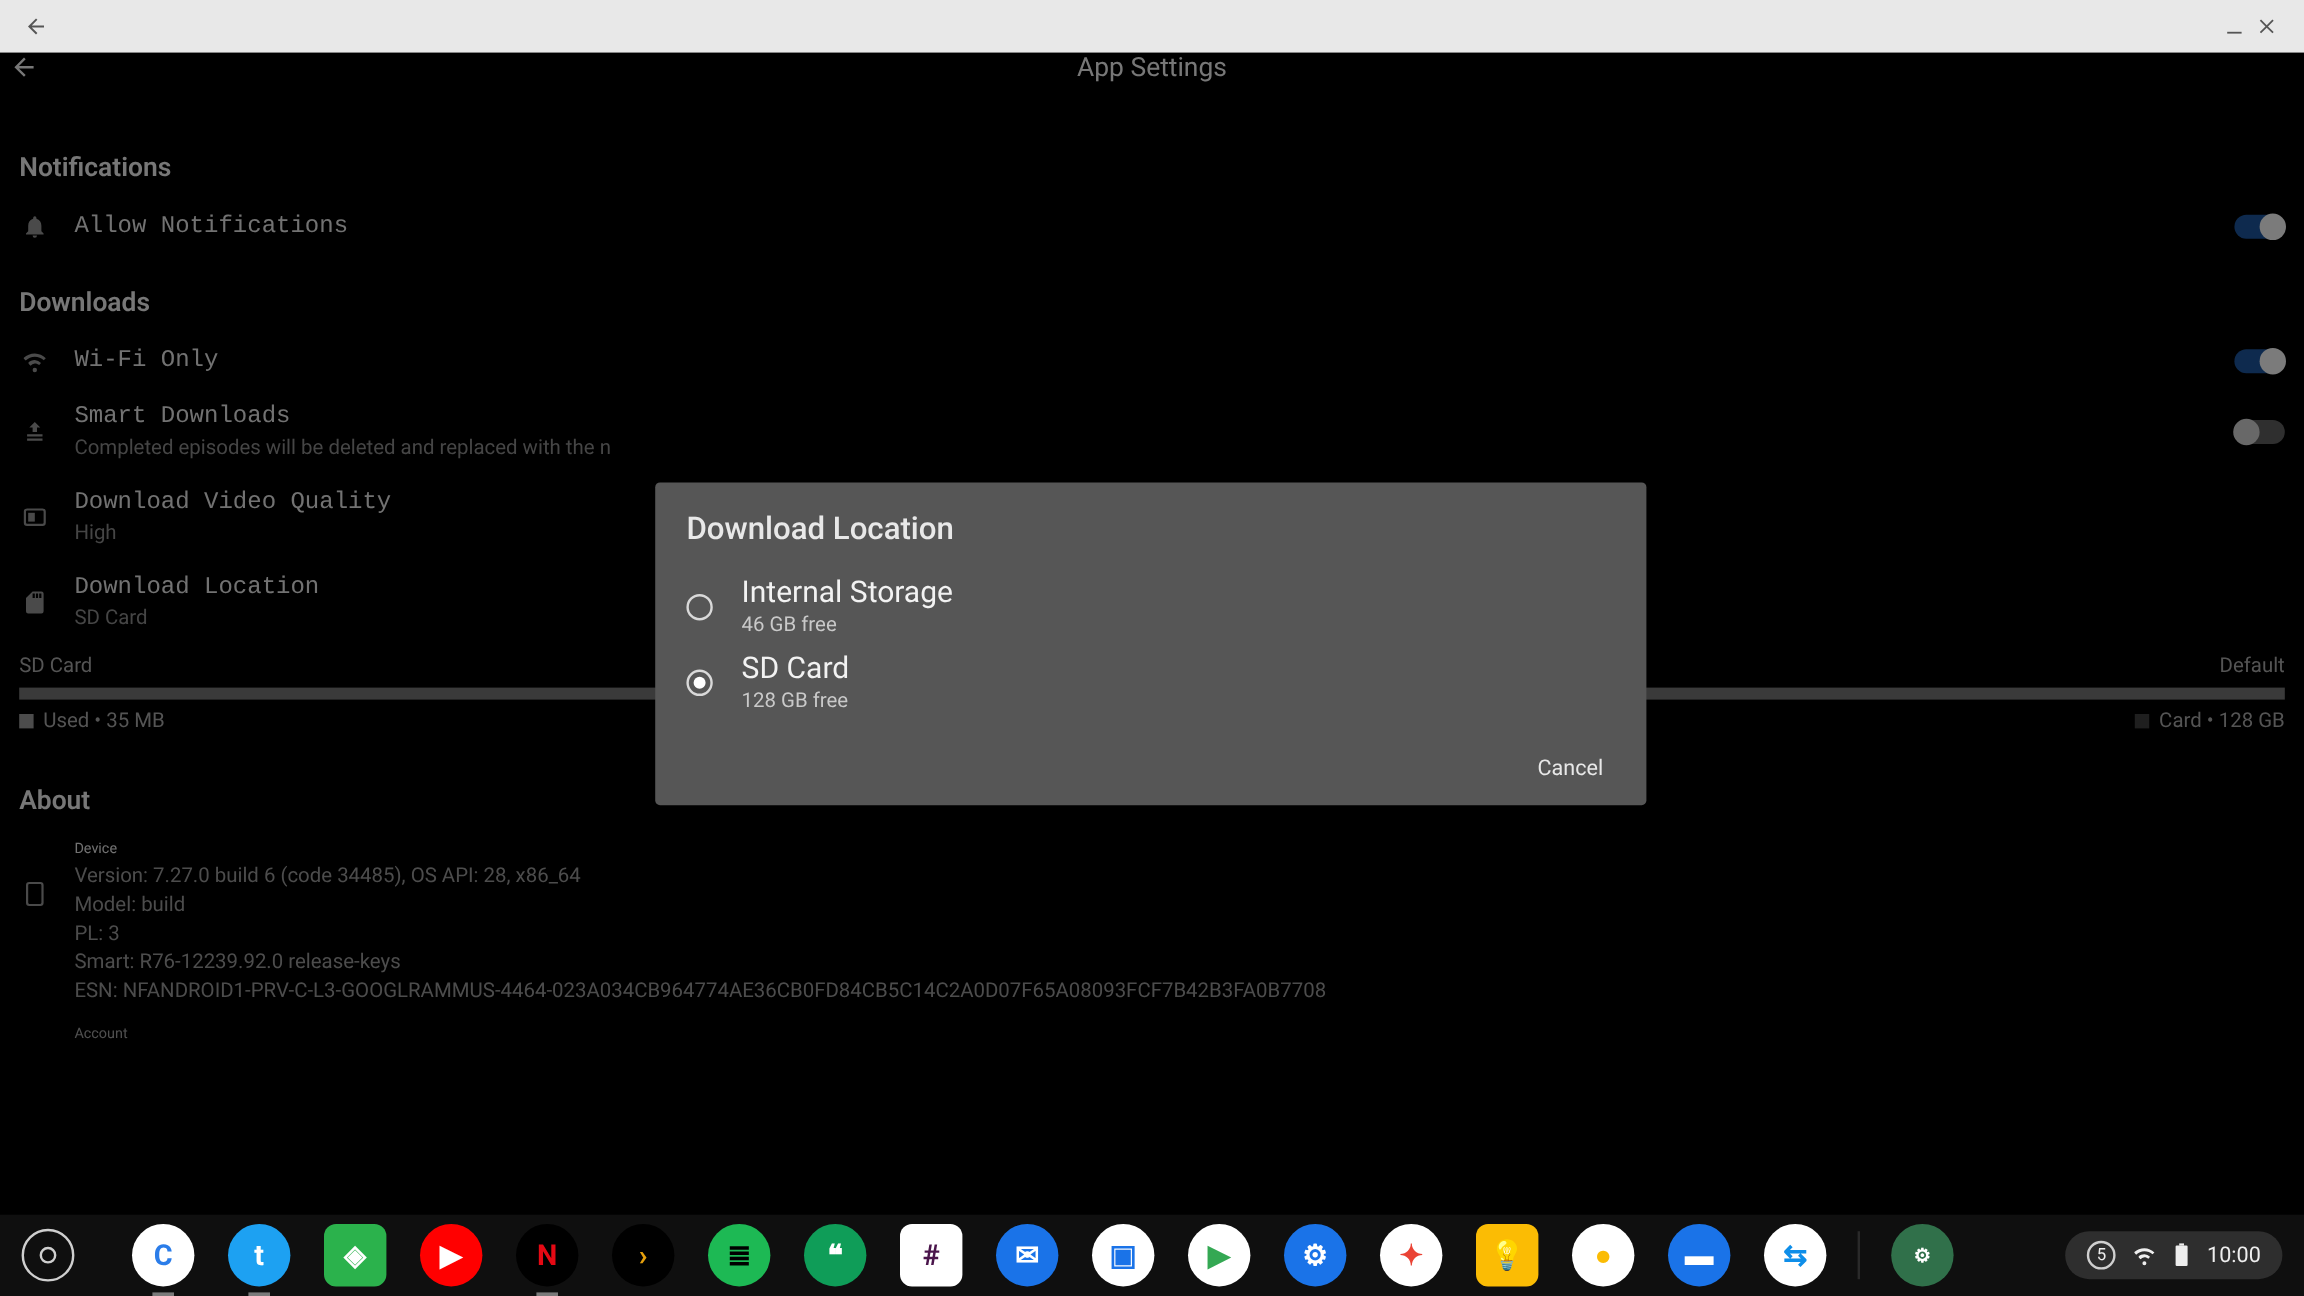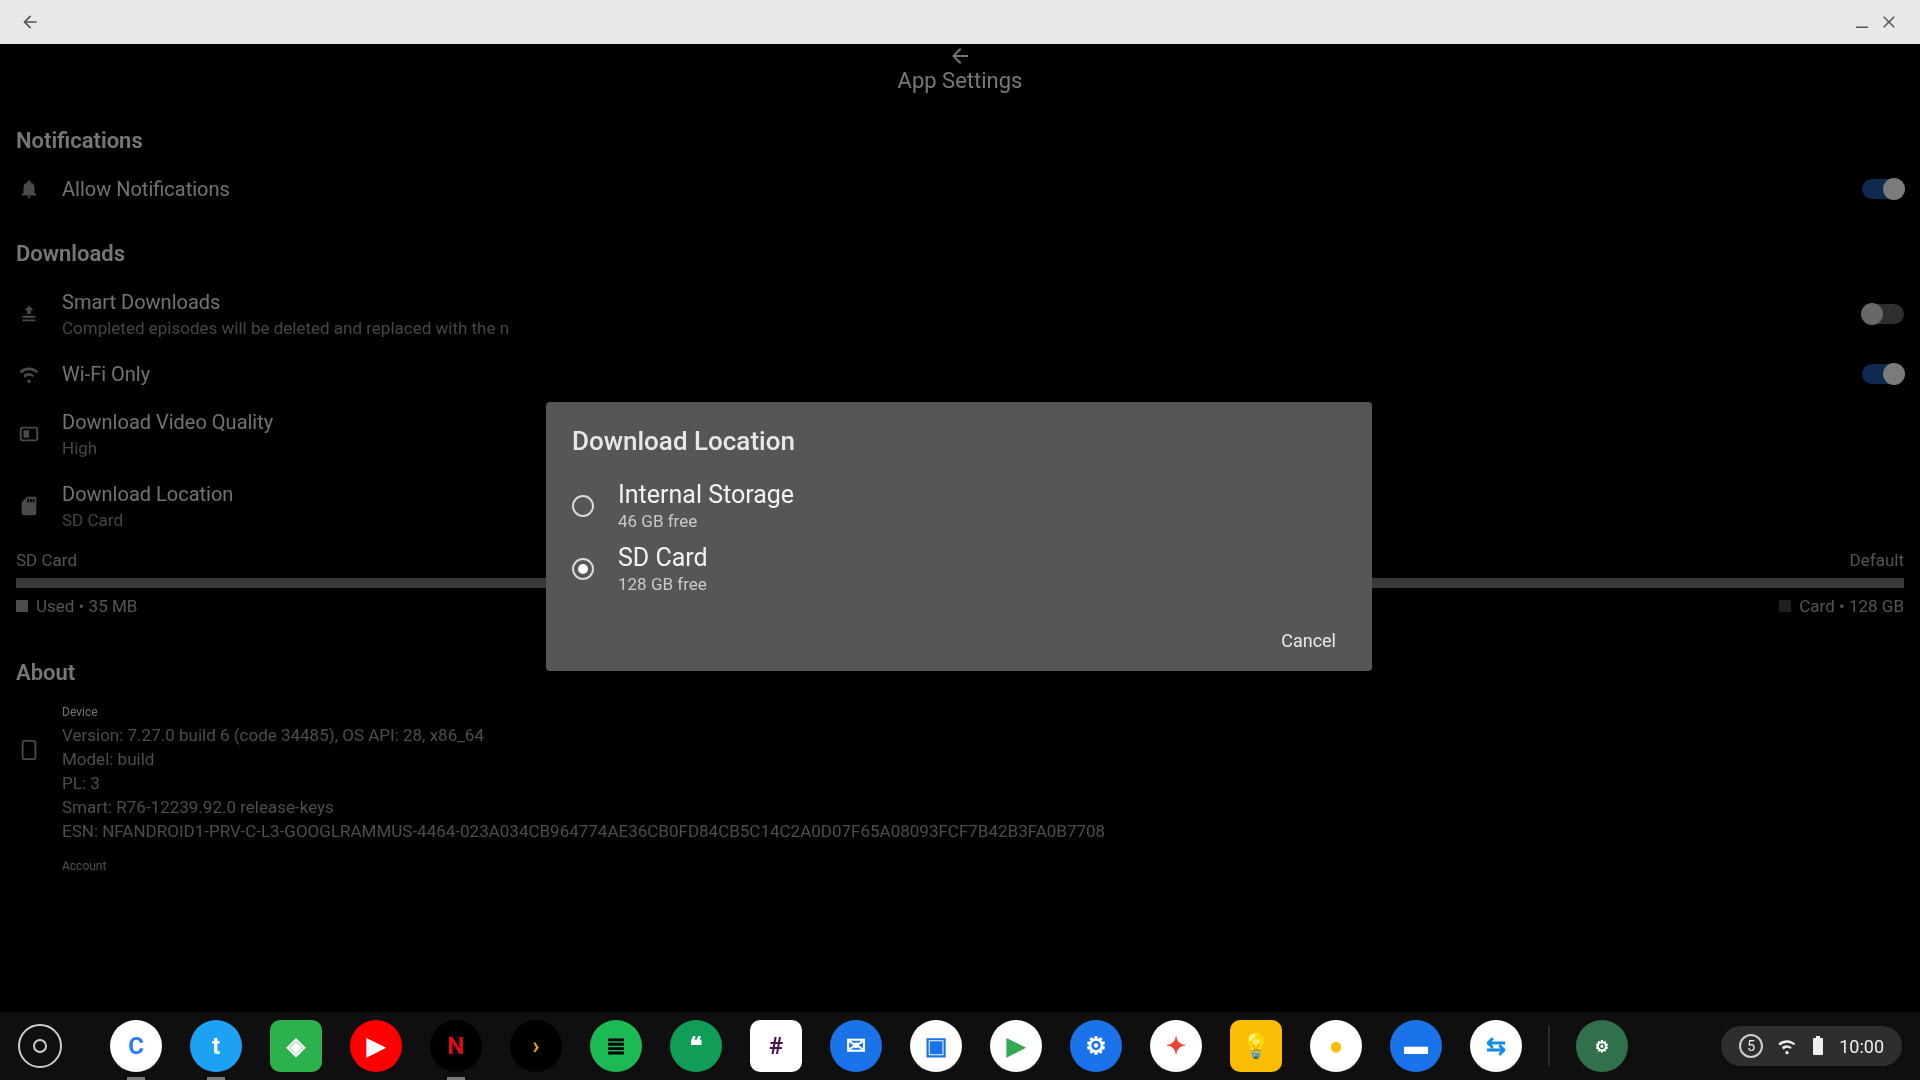--- a/index.html
+++ b/index.html
@@ -18,34 +18,34 @@
   background: #000;
   color: #b3b3b3;
 }
 
 .overlay {
   position: absolute; inset: 0; background: rgba(0,0,0,0.45); z-index: 5;
   pointer-events: none;
 }
 
 .app-header {
-  display: flex; align-items: center; height: 56px; padding: 0 8px; flex-direction: column;
+  display: flex; height: 56px; padding: 0 8px;
 }
 .app-header .back { width: 24px; }
 .app-header .title { flex: 1; text-align: center; font-size: 22px; color: #d9d9d9; }
 
 .section { padding: 16px; }
 .section-title { font-size: 22px; font-weight: 600; color: #d9d9d9; padding: 12px 0; }
 
 .row {
   display: flex; align-items: center; padding: 12px 0; gap: 20px;
 }
 .row .icon-slot { width: 26px; display: flex; justify-content: center; color: #888; }
 .row .labels { flex: 1; }
-.row .primary { font-size: 20px; color: #cfcfcf; }
+.row .primary { font-size: 20px; color: #cfcfcf; font-family: Liberation Mono, monospace; }
 .row .secondary { font-size: 17px; color: #7f7f7f; margin-top: 4px; }
 .row .control { width: 44px; display: flex; justify-content: flex-end; }
 
 .toggle {
   width: 42px; height: 20px; border-radius: 10px; position: relative;
 }
 .toggle .knob {
   width: 22px; height: 22px; border-radius: 50%; background: #bdbdbd; position: absolute; top: -1px;
 }
 .toggle.on { background: #1a4d8f; }
@@ -159,53 +159,53 @@
       </div>
     </div>
   </div>
 
   <div class="section" style="padding-top:0;">
     <div class="section-title">Downloads</div>
 
     <div class="row">
       <div class="icon-slot">
         <svg width="22" height="22" viewBox="0 0 24 24">
-            <path d="M12 3 7 8h3v4h4V8h3l-5-5zM5 14h14v2H5zm0 4h14v2H5z" fill="#888"></path>
-          </svg>
-      </div>
-      <div class="labels">
-        <div class="primary">Smart Downloads</div>
-        <div class="secondary">Completed episodes will be deleted and replaced with the n</div>
-      </div>
-      <div class="control">
-        <div class="toggle off">
-            <div class="knob"></div>
-          </div>
-      </div>
-    </div>
-
-    <div class="row">
-      <div class="icon-slot">
-        <svg width="22" height="22" viewBox="0 0 24 24">
             <path d="M12 18a2 2 0 1 0 0 4 2 2 0 0 0 0-4zm-5.66-3.66 1.77 1.77A5.98 5.98 0 0 1 12 14c1.53 0 2.94.58 4 1.53l1.66-1.87A8.96 8.96 0 0 0 12 11c-2.3 0-4.41.87-6 2.3l.34.04zM2 9.66l1.77 1.77A11.96 11.96 0 0 1 12 8c3.13 0 5.99 1.2 8.13 3.17L22 9.4A14.94 14.94 0 0 0 12 5C8.13 5 4.6 6.46 2 8.83v.83z" fill="#888"></path>
           </svg>
       </div>
       <div class="labels">
           <div class="primary">Wi-Fi Only</div>
         </div>
       <div class="control">
         <div class="toggle on">
             <div class="knob"></div>
           </div>
       </div>
     </div>
 
     <div class="row">
       <div class="icon-slot">
         <svg width="22" height="22" viewBox="0 0 24 24">
+            <path d="M12 3 7 8h3v4h4V8h3l-5-5zM5 14h14v2H5zm0 4h14v2H5z" fill="#888"></path>
+          </svg>
+      </div>
+      <div class="labels">
+        <div class="primary">Smart Downloads</div>
+        <div class="secondary">Completed episodes will be deleted and replaced with the n</div>
+      </div>
+      <div class="control">
+        <div class="toggle off">
+            <div class="knob"></div>
+          </div>
+      </div>
+    </div>
+
+    <div class="row">
+      <div class="icon-slot">
+        <svg width="22" height="22" viewBox="0 0 24 24">
             <rect x="3" y="5" width="18" height="14" rx="2" fill="none" stroke="#888" stroke-width="2"></rect>
             <rect x="6" y="8" width="6" height="8" fill="#888"></rect>
           </svg>
       </div>
       <div class="labels">
         <div class="primary">Download Video Quality</div>
         <div class="secondary">High</div>
       </div>
     </div>
 

